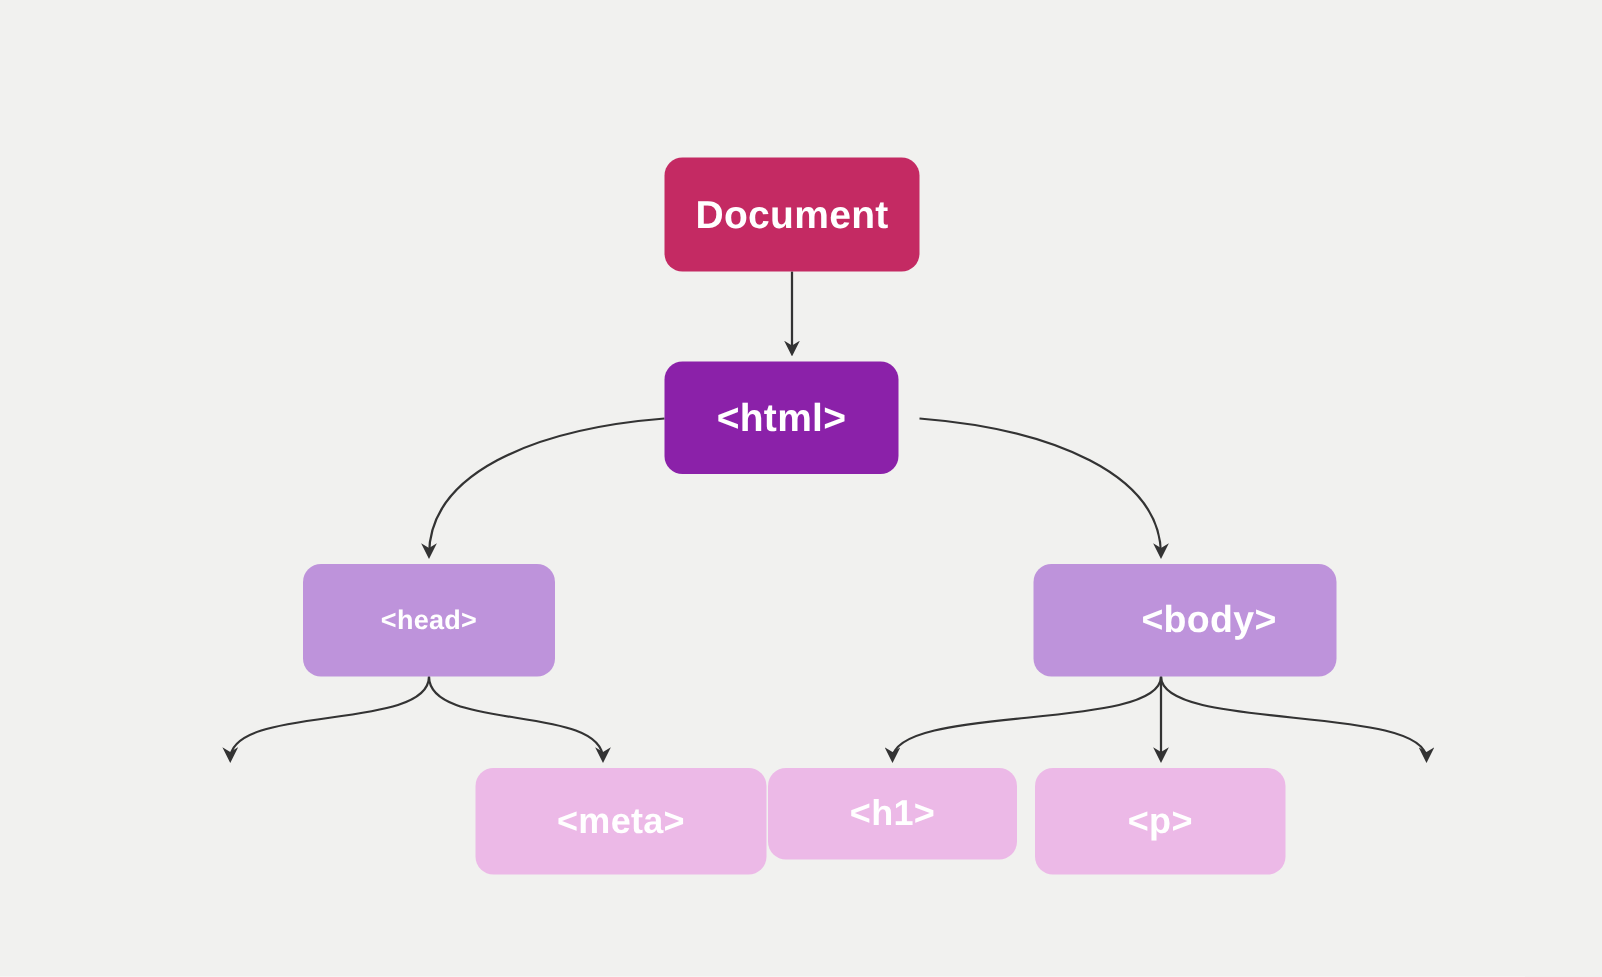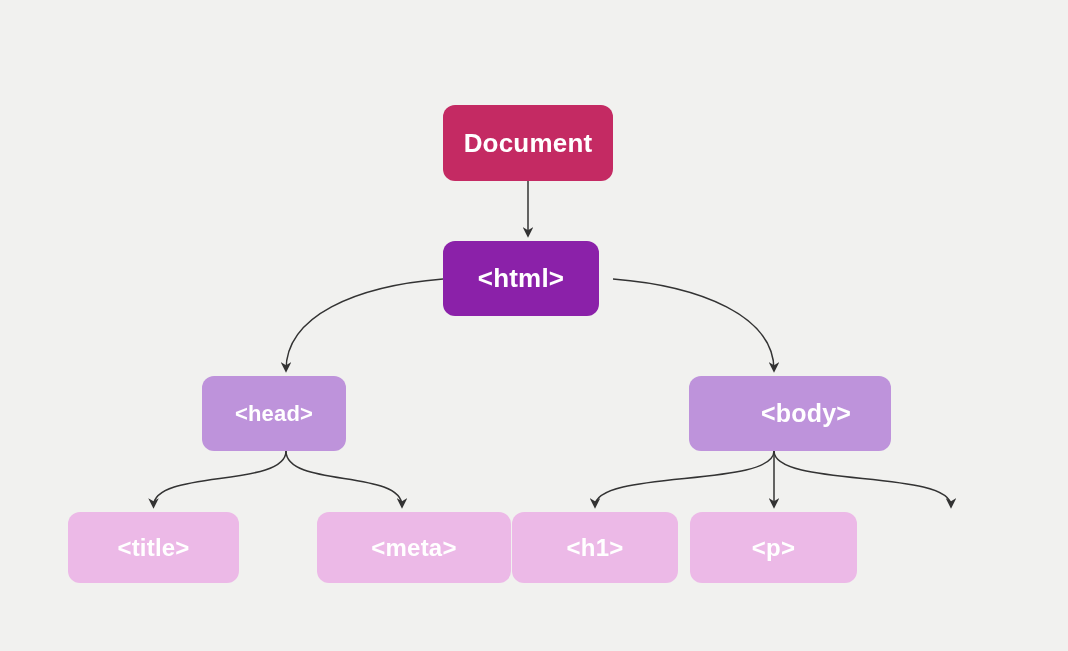--- a/index.html
+++ b/index.html
@@ -32,25 +32,25 @@
     align-items: center;
     justify-content: center;
     border-radius: 12px;
     color: #ffffff;
     font-weight: bold;
     letter-spacing: 0.2px;
     white-space: nowrap;
   }
   #n-document { left: 443px; top: 105px; width: 170px; height: 76px; background: #c42a63; font-size: 26px; }
   #n-html     { left: 443px; top: 241px; width: 156px; height: 75px; background: #8b21a9; font-size: 26px; }
-  #n-head     { left: 202px; top: 376px; width: 144px; height: 75px; background: #be93db; font-size: 22px; }
+  #n-head     { left: 202px; top: 376px; width: 168px; height: 75px; background: #be93db; font-size: 18px; }
   #n-body     { left: 689px; top: 376px; width: 170px; height: 75px; background: #be93db; font-size: 25px; padding-left: 32px; }
   #n-title    { left: 68px;  top: 512px; width: 171px; height: 71px; background: #ecb9e7; font-size: 24px; }
   #n-meta     { left: 317px; top: 512px; width: 194px; height: 71px; background: #ecb9e7; font-size: 24px; }
-  #n-h1       { left: 512px; top: 512px; width: 166px; height: 71px; background: #ecb9e7; font-size: 24px; }
+  #n-h1       { left: 512px; top: 512px; width: 166px; height: 61px; background: #ecb9e7; font-size: 24px; }
   #n-p        { left: 690px; top: 512px; width: 167px; height: 71px; background: #ecb9e7; font-size: 24px; }
   #n-div      { left: 867px; top: 512px; width: 168px; height: 71px; background: #ecb9e7; font-size: 24px; }
 </style>
 </head>
 <body>
 
 <div class="canvas">
 
   <svg class="edges-layer" width="1068" height="651" viewBox="0 0 1068 651">
     <defs>
@@ -65,18 +65,17 @@
     <path class="edge" d="M 286 451 C 286 488 402 469 402 506" marker-end="url(#arrowhead)"></path>
     <path class="edge" d="M 774 451 C 774 488 595 469 595 506" marker-end="url(#arrowhead)"></path>
     <path class="edge" d="M 774 451 L 774 506" marker-end="url(#arrowhead)"></path>
     <path class="edge" d="M 774 451 C 774 488 951 469 951 506" marker-end="url(#arrowhead)"></path>
   </svg>
 
   <div class="node" id="n-document">Document</div>
   <div class="node" id="n-html">&lt;html&gt;</div>
   <div class="node" id="n-head">&lt;head&gt;</div>
   <div class="node" id="n-body">&lt;body&gt;</div>
-  <div class="node" id="n-title">&lt;title&gt;</div>
   <div class="node" id="n-meta">&lt;meta&gt;</div>
   <div class="node" id="n-h1">&lt;h1&gt;</div>
   <div class="node" id="n-p">&lt;p&gt;</div>
 
 </div>
 
 </body></html>

